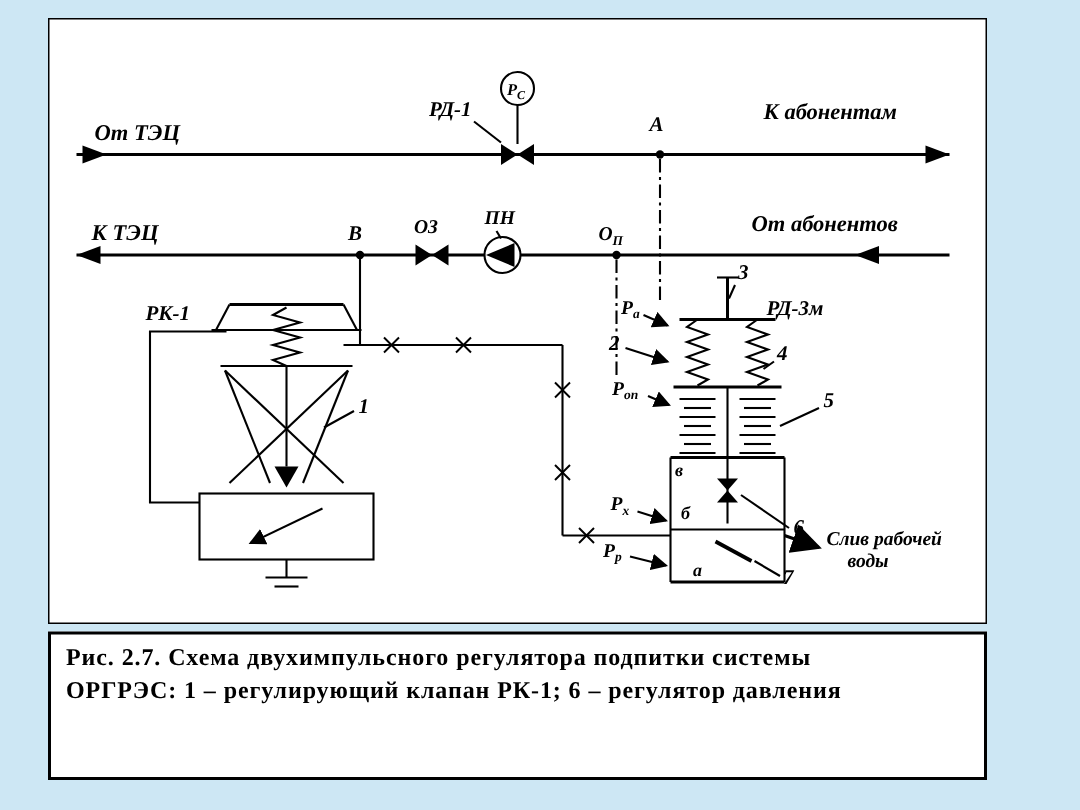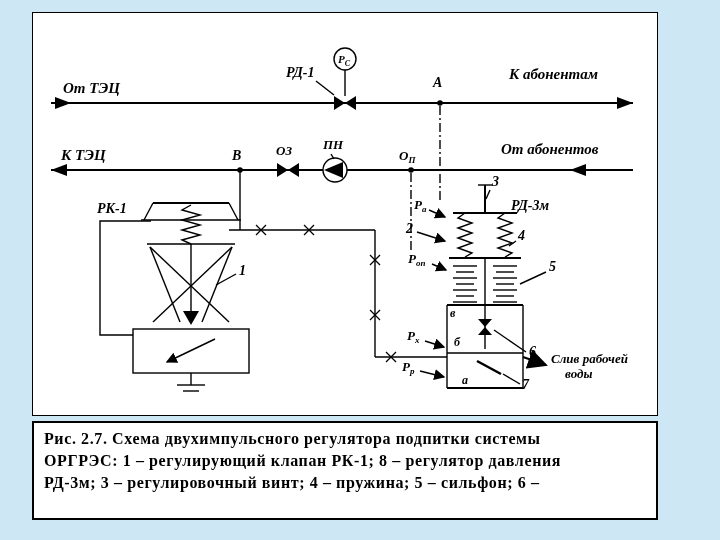--- a/index.html
+++ b/index.html
@@ -203,15 +203,14 @@
   <text class="lbl" x="374" y="327" font-size="13"><tspan>Р</tspan><tspan font-size="9" dy="3">х</tspan></text>
   <text class="lbl" x="369" y="358" font-size="13"><tspan>Р</tspan><tspan font-size="9" dy="3">р</tspan></text>
 
   <text class="lbl" x="518" y="350" font-size="13">Слив рабочей</text>
   <text class="lbl" x="532" y="365" font-size="13">воды</text>
 </svg>
 </div>
 
 <div class="panel panel-caption">
   <div class="cap-line">Рис. 2.7. Схема двухимпульсного регулятора подпитки системы</div>
-  <div class="cap-line">ОРГРЭС: 1 – регулирующий клапан РК-1; 8 – регулятор давления</div>
-  <div class="cap-line">РД-3м; 3 – регулировочный винт; 4 – пружина; 5 – сильфон; 6 –</div>
+  <div class="cap-line">ОРГРЭС: 1 – регулирующий клапан РК-1; 6 – регулятор давления</div>
 </div>
 
 </body></html>

